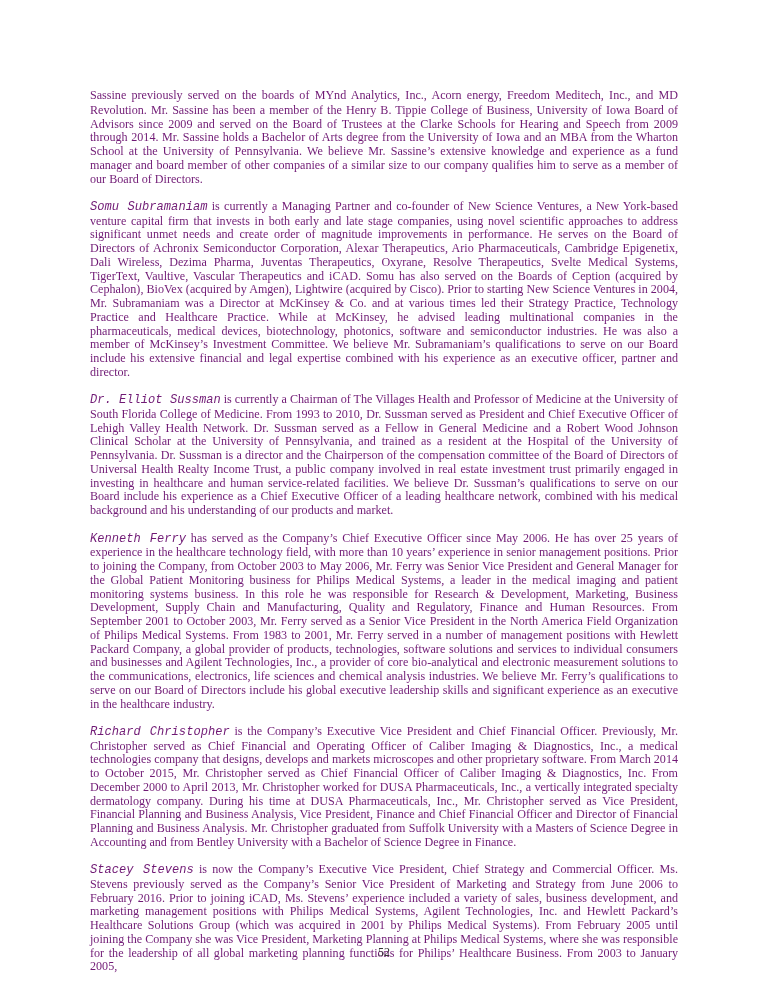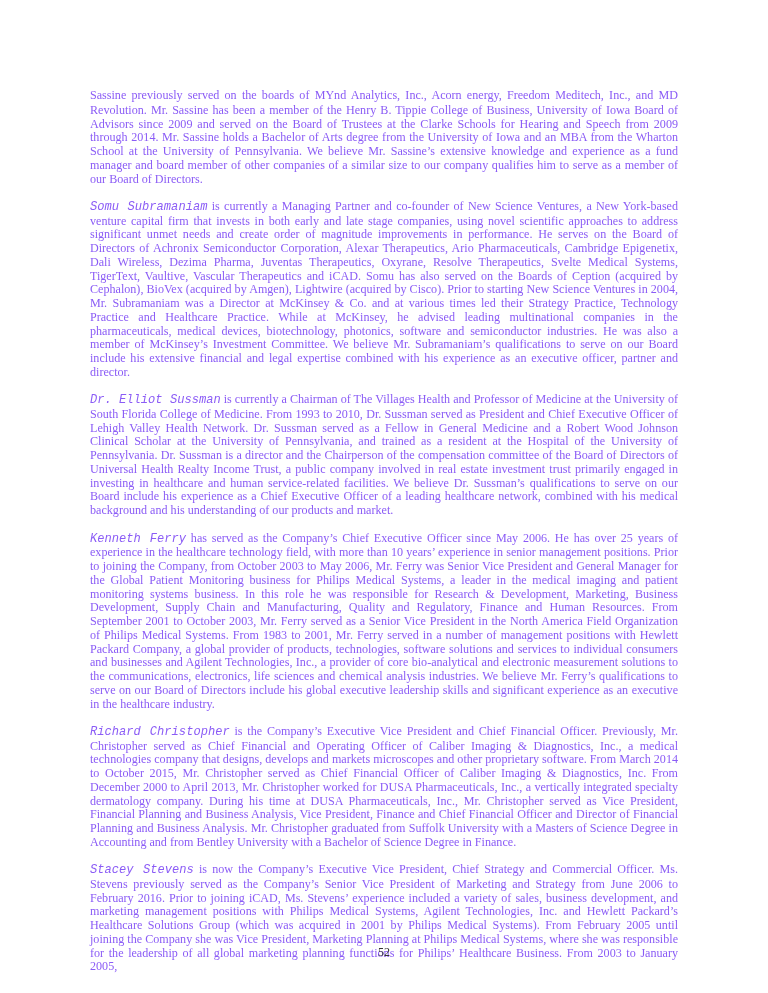--- a/index.html
+++ b/index.html
@@ -5,21 +5,21 @@
   html, body { margin: 0; padding: 0; background: #ffffff; }
   body { width: 768px; height: 993px; position: relative; overflow: hidden; }
   .page {
     position: absolute;
     left: 90px;
     top: 89px;
     width: 588px;
     font-family: "Liberation Serif", serif;
     font-size: 12.1px;
     line-height: 13.75px;
-    color: #8b5cf6;
+    color: #701a75;
   }
   .para {
     margin: 0 0 13.6px 0;
     text-align: justify;
     hyphens: none;
   }
   .name { font-style: italic; font-family: Liberation Mono, monospace; }
   .page-number {
     position: absolute;
     left: 0;

